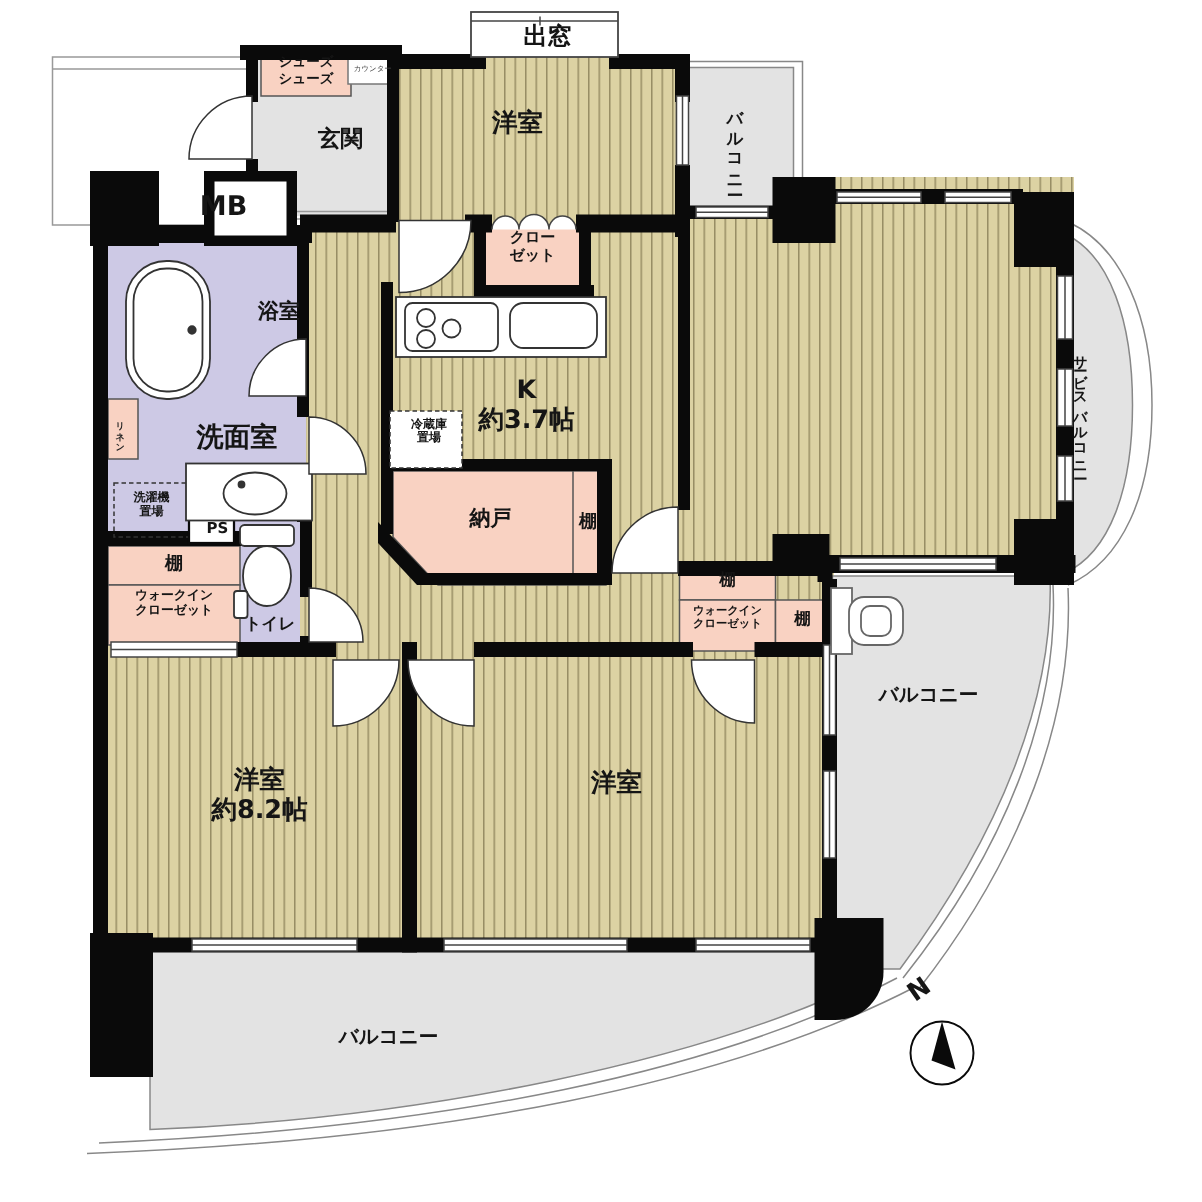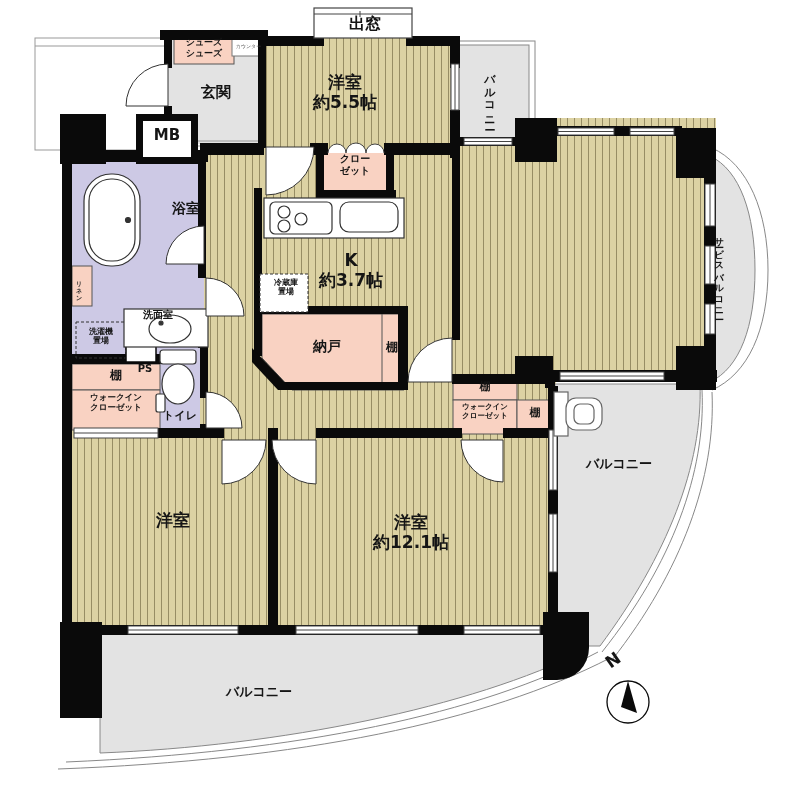--- a/index.html
+++ b/index.html
@@ -222,26 +222,25 @@
     <path d="M628,681 L637,713 L621,707 Z" fill="#0a0a0a"></path>
   </g>
 </svg>
 
 <div>
   <div class="lbl" style="left:174px;top:37px;width:60px;font-size:9px;">
     <span class="ln">シューズ</span>
     <span class="ln">シューズ</span>
   </div>
   <div class="lbl tiny" style="left:233px;top:44px;width:31px;font-size:5px;">カウンター</div>
-  <div class="lbl" style="left:184px;top:84px;width:64px;font-size:15px;">玄関</div>
-  <div class="lbl" style="left:142px;top:127px;width:50px;font-size:15px;">MB</div>
+  <div class="lbl" style="left:195px;top:84px;width:64px;font-size:15px;">玄関</div>
+  <div class="lbl" style="left:124px;top:127px;width:50px;font-size:18px;">MB</div>
   <div class="lbl" style="left:322px;top:15px;width:86px;font-size:16px;">出窓</div>
   <div class="lbl" style="left:270px;top:72px;width:150px;font-size:17px;">
     <span class="ln">洋室</span>
-    <span class="ln">約5.5帖</span>
   </div>
   <div class="lbl v" style="left:482px;top:56px;height:80px;font-size:11px;">バルコニー</div>
   <div class="lbl" style="left:322px;top:153px;width:66px;font-size:10px;">
     <span class="ln">クロー</span>
     <span class="ln">ゼット</span>
   </div>
   <div class="lbl" style="left:475px;top:256px;width:140px;font-size:17px;">
   </div>
   <div class="lbl v" style="left:714px;top:202px;height:140px;font-size:9.5px;letter-spacing:1px;">サービスバルコニー</div>
   <div class="lbl" style="left:286px;top:250px;width:130px;font-size:17px;">
@@ -249,38 +248,38 @@
     <span class="ln">約3.7帖</span>
   </div>
   <div class="lbl" style="left:260px;top:278px;width:52px;font-size:8px;">
     <span class="ln">冷蔵庫</span>
     <span class="ln">置場</span>
   </div>
   <div class="lbl" style="left:292px;top:338px;width:70px;font-size:14px;">納戸</div>
   <div class="lbl" style="left:379px;top:340px;width:26px;font-size:12px;">棚</div>
   <div class="lbl" style="left:140px;top:200px;width:60px;font-size:14px;text-align:right;">浴室</div>
   <div class="lbl v tiny" style="left:76px;top:269px;height:36px;font-size:6px;letter-spacing:0;color:#222;font-weight:700;">リネン</div>
-  <div class="lbl" style="left:120px;top:281px;width:76px;font-size:10px;margin-top:28px;">洗面室</div>
+  <div class="lbl" style="left:120px;top:281px;width:76px;font-size:18px;">洗面室</div>
   <div class="lbl" style="left:76px;top:327px;width:50px;font-size:8px;">
     <span class="ln">洗濯機</span>
     <span class="ln">置場</span>
   </div>
-  <div class="lbl" style="left:126px;top:363px;width:38px;font-size:10px;">PS</div>
+  <div class="lbl" style="left:126px;top:347px;width:38px;font-size:10px;">PS</div>
   <div class="lbl" style="left:88px;top:368px;width:56px;font-size:12px;">棚</div>
   <div class="lbl" style="left:72px;top:392px;width:88px;font-size:8.5px;">
     <span class="ln">ウォークイン</span>
     <span class="ln">クローゼット</span>
   </div>
   <div class="lbl" style="left:158px;top:410px;width:44px;font-size:11px;">トイレ</div>
   <div class="lbl" style="left:98px;top:510px;width:150px;font-size:17px;">
     <span class="ln">洋室</span>
+    <span class="ln">約8.2帖</span>
   </div>
   <div class="lbl" style="left:336px;top:512px;width:150px;font-size:17px;">
     <span class="ln">洋室</span>
-    <span class="ln">約12.1帖</span>
   </div>
   <div class="lbl" style="left:453px;top:381px;width:64px;font-size:11px;">棚</div>
   <div class="lbl" style="left:453px;top:403px;width:64px;font-size:7.5px;">
     <span class="ln">ウォークイン</span>
     <span class="ln">クローゼット</span>
   </div>
   <div class="lbl" style="left:519px;top:407px;width:32px;font-size:11px;">棚</div>
   <div class="lbl" style="left:564px;top:456px;width:110px;font-size:13px;">バルコニー</div>
   <div class="lbl" style="left:204px;top:684px;width:110px;font-size:13px;">バルコニー</div>
   <div class="lbl north" style="left:596px;top:650px;width:34px;font-size:17px;">N</div>

